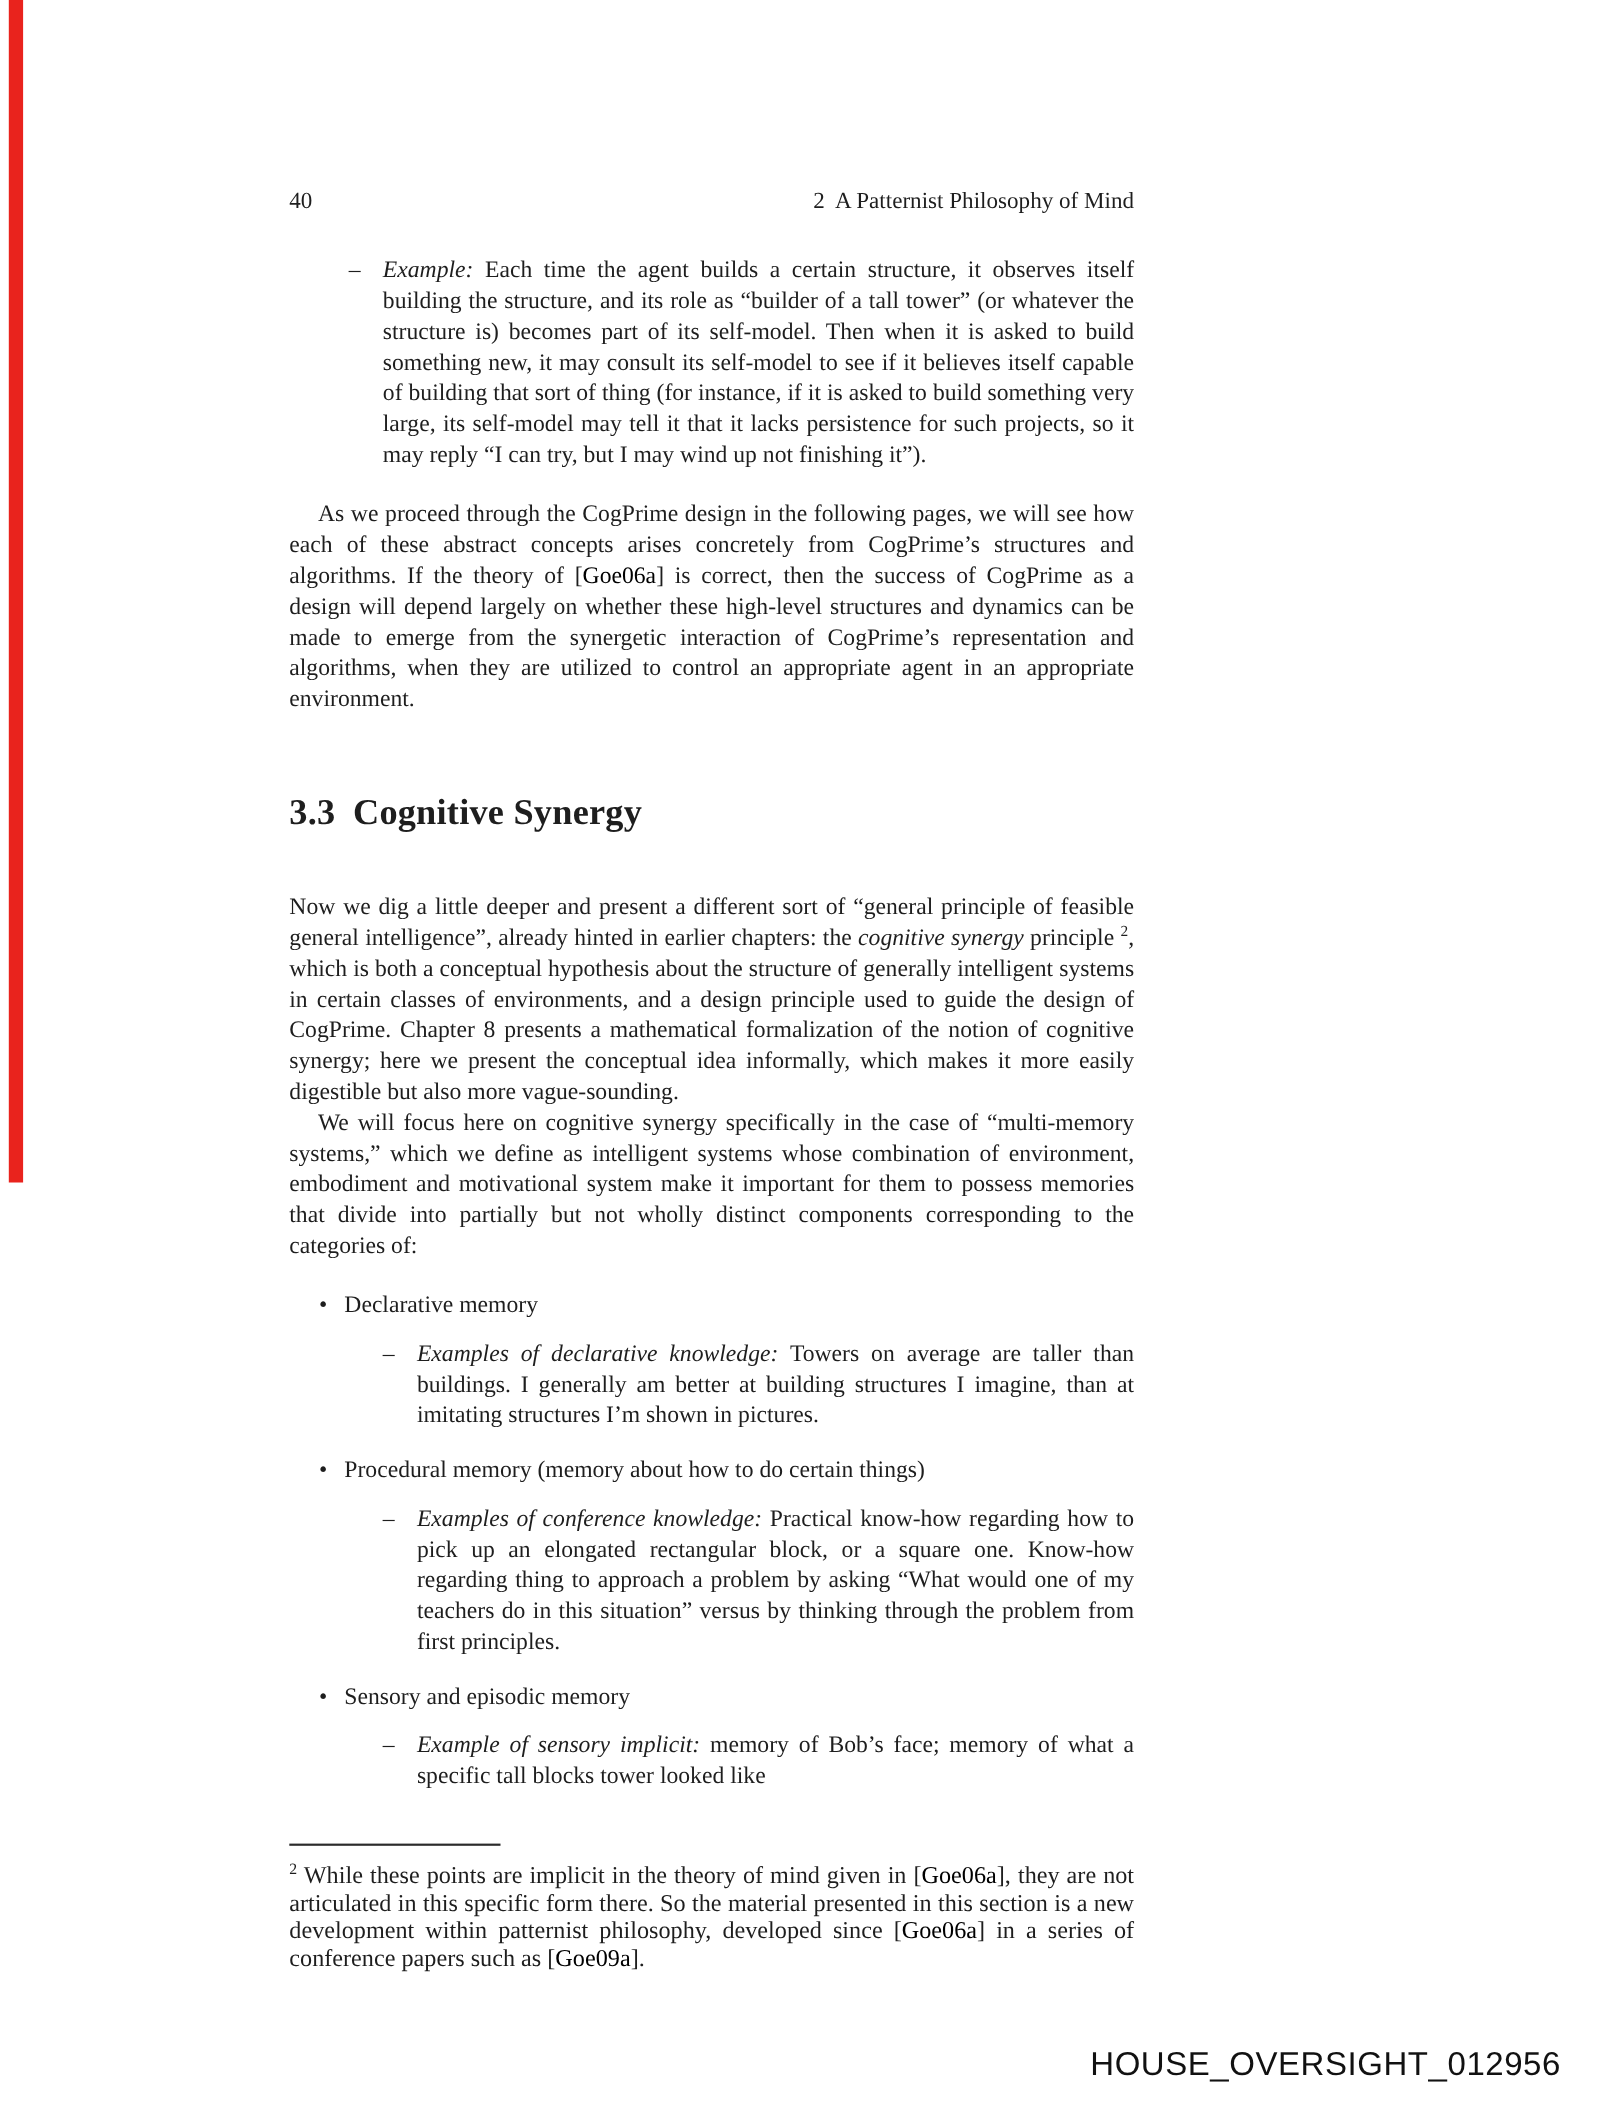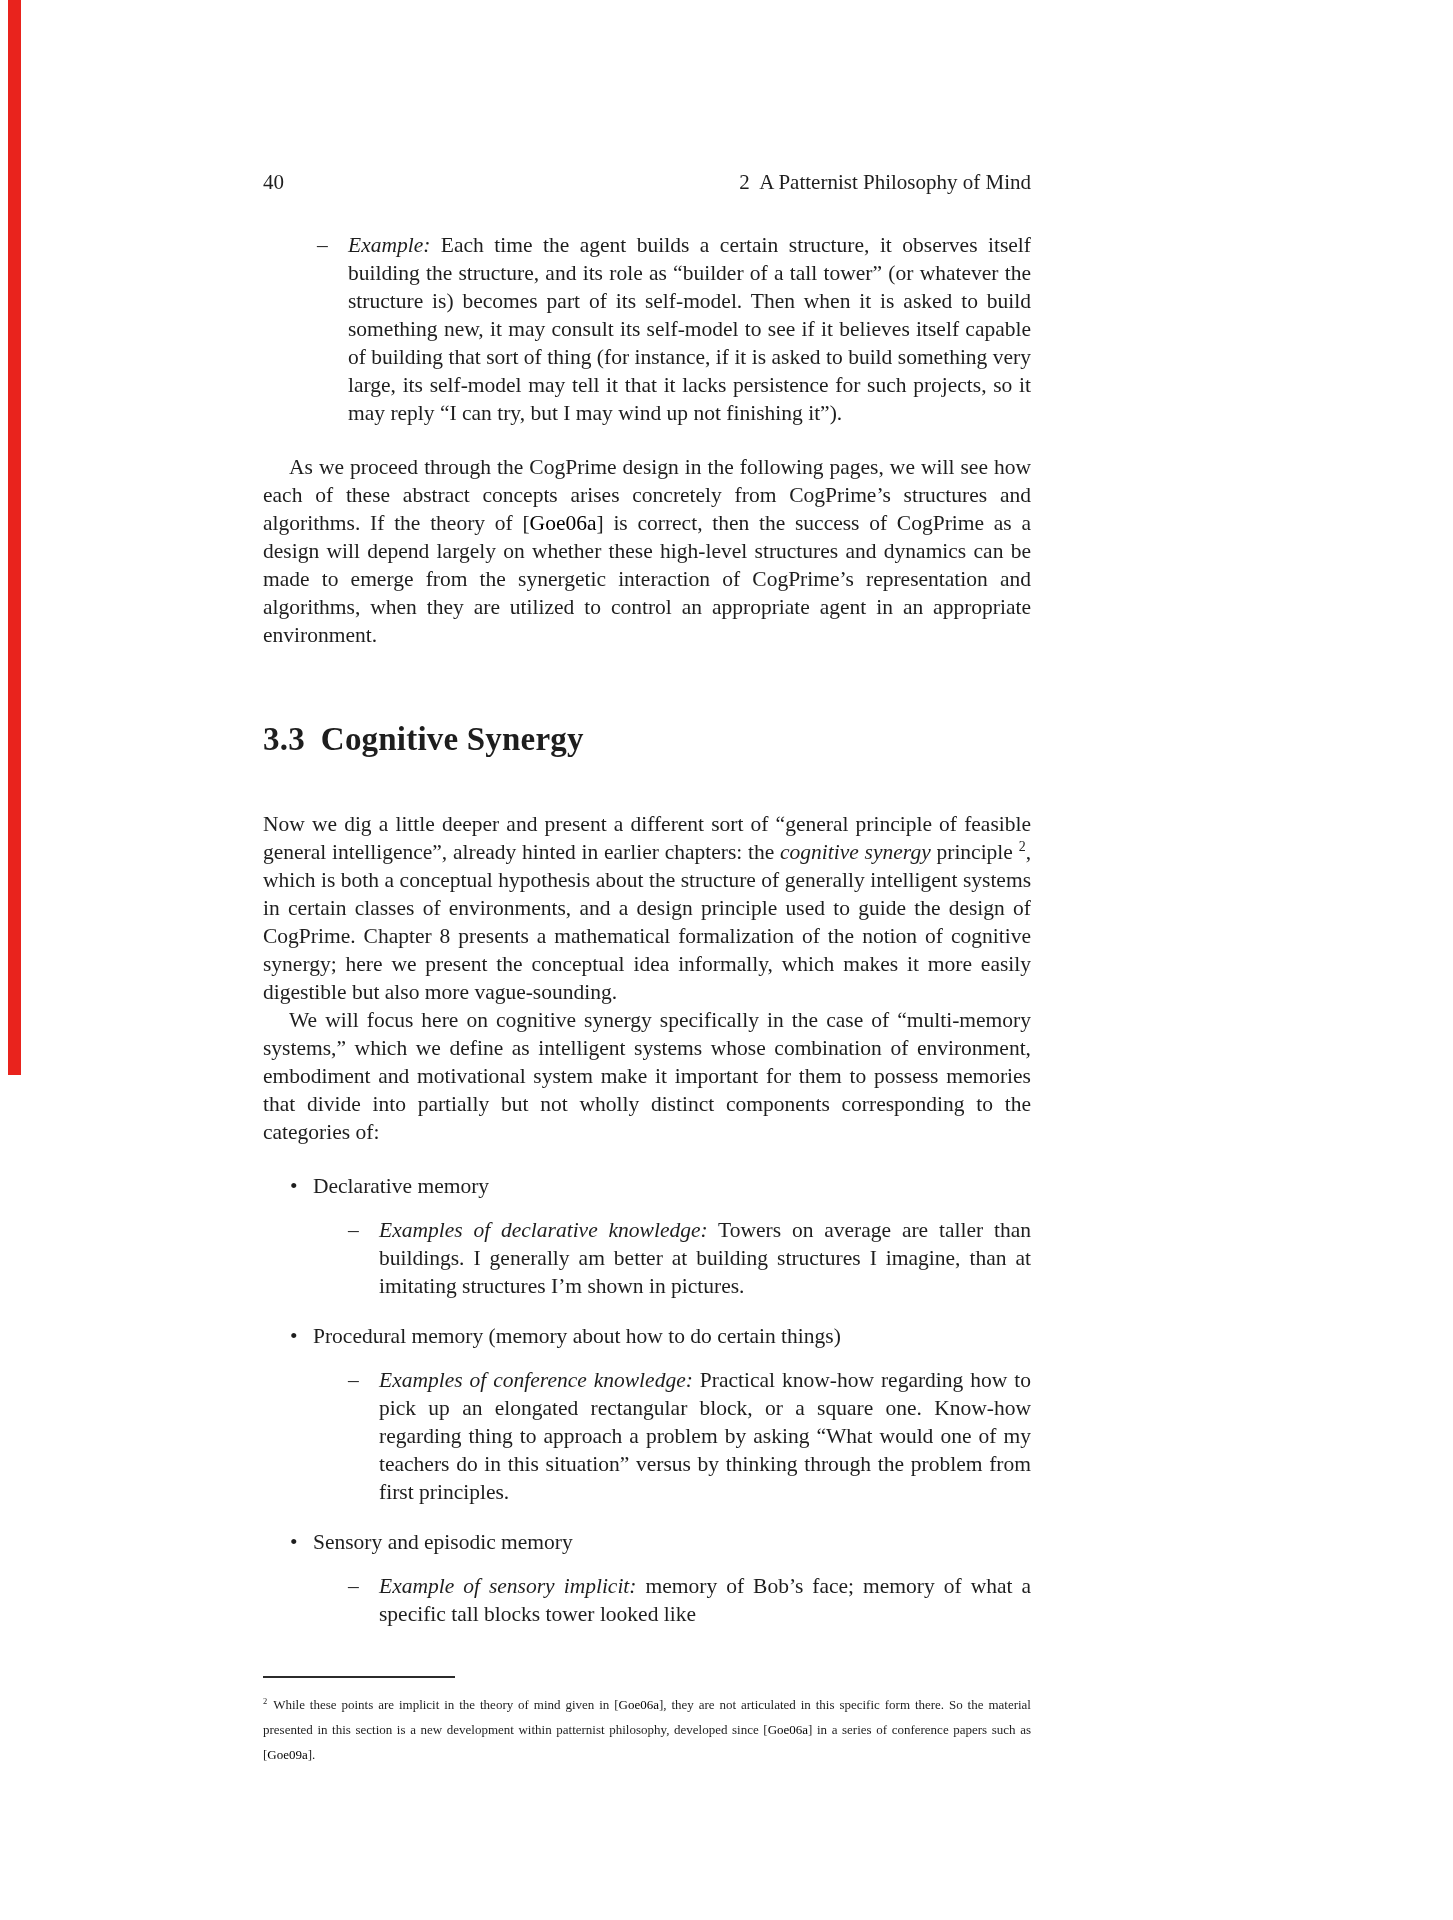--- a/index.html
+++ b/index.html
@@ -32,21 +32,21 @@
   }
   .section-heading .num { margin-right:16px; }
   .bullets { margin-top:26px; }
   .bullet-row { position:relative; padding-left:50px; margin-bottom:16px; }
   .bullet-glyph { position:absolute; left:27px; top:0; }
   .hang-sub { padding-left:116px; margin-bottom:22px; }
   .cite { color:#000000; text-decoration:none; cursor:pointer; }
   sup.sp { font-size:65%; line-height:0; vertical-align:super; }
   .footnote-block { margin-top:48px; }
   .footnote-rule { width:192px; border-top:2px solid #2b2b2b; margin-bottom:14px; }
-  .footnote-text { font-size:13px; line-height:25px; text-align:justify; }
+  .footnote-text { font-size:22px; line-height:25px; text-align:justify; }
   .footnote-text sup.sp { margin-right:6px; }
   .bates {
     position:absolute; right:34px; bottom:26px;
     font-family:"Liberation Sans","DejaVu Sans",sans-serif;
     font-size:30px; color:#111111; letter-spacing:0.5px;
   }
 </style>
 </head>
 <body>
 
@@ -108,14 +108,15 @@
 
     <div class="footnote-block">
       <div class="footnote-rule"></div>
       <div class="footnote-text">
         <sup class="sp">2</sup><span>While these points are implicit in the theory of mind given in [</span><a class="cite">Goe06a</a><span>], they are not articulated in this specific form there. So the material presented in this section is a new development within patternist philosophy, developed since [</span><a class="cite">Goe06a</a><span>] in a series of conference papers such as [</span><a class="cite">Goe09a</a><span>].</span>
       </div>
     </div>
 
   </div>
 
+  <div class="bates">HOUSE_OVERSIGHT_012956</div>
 
 </div>
 
 </body></html>

